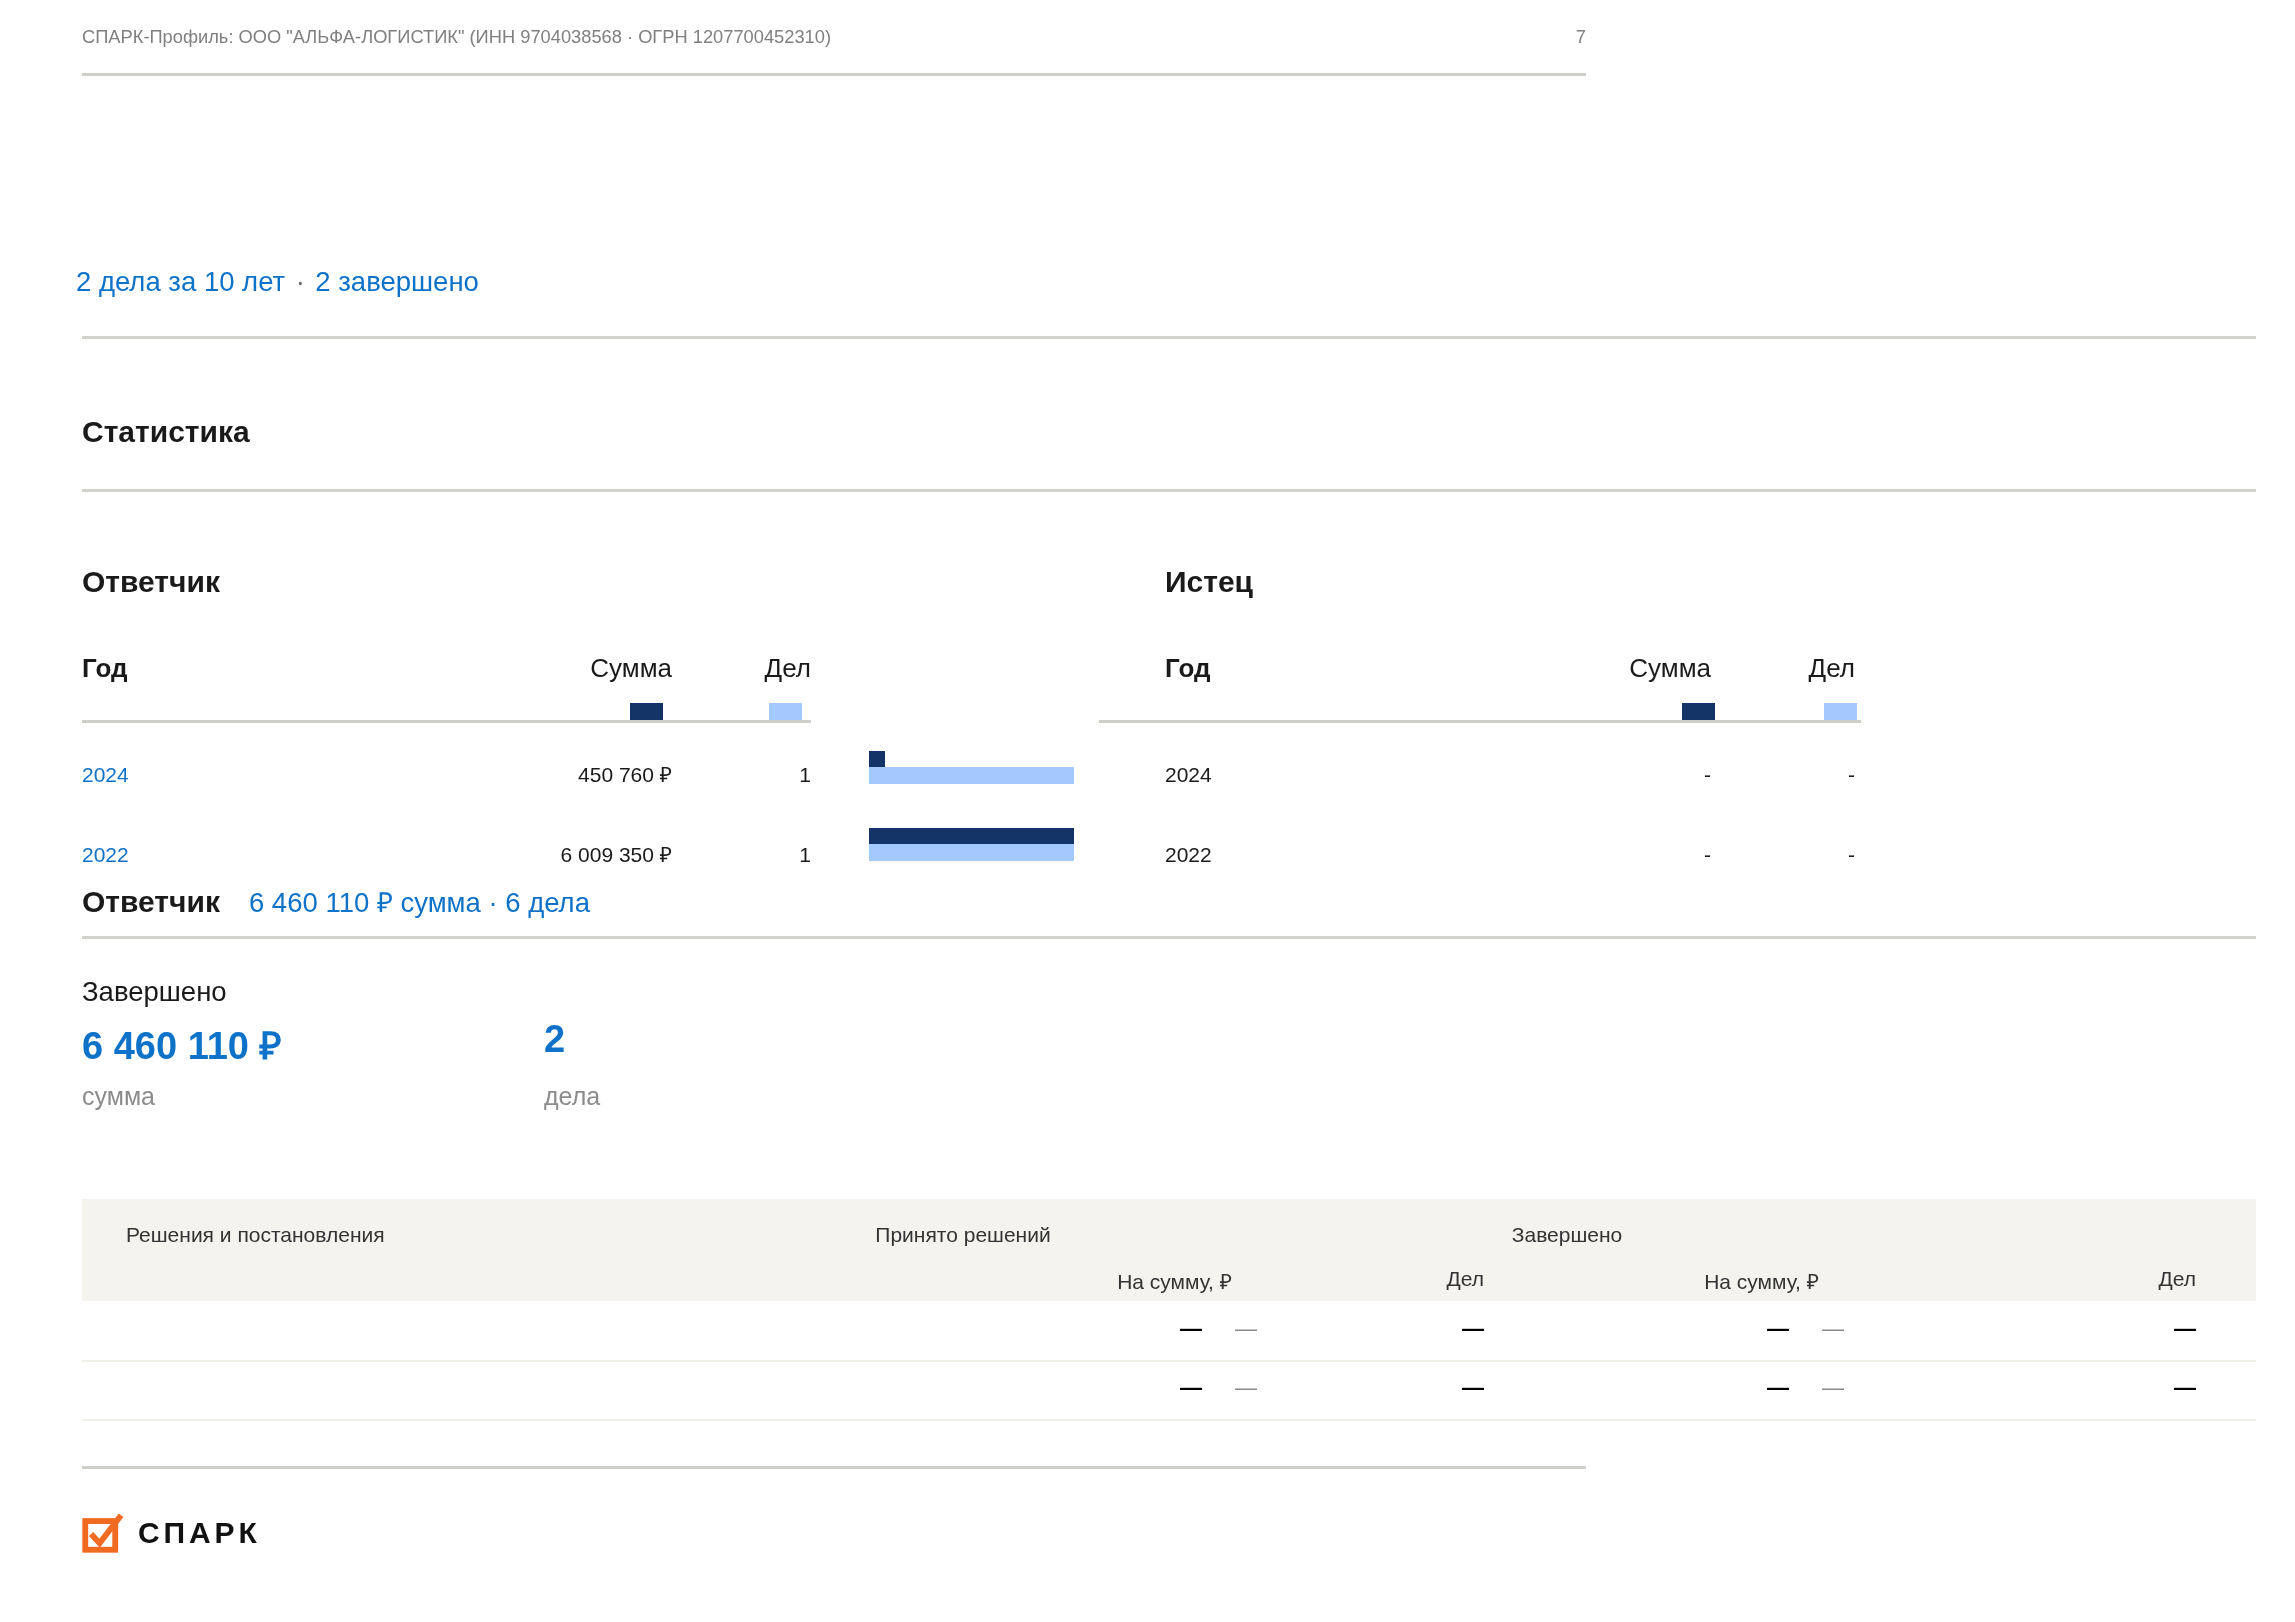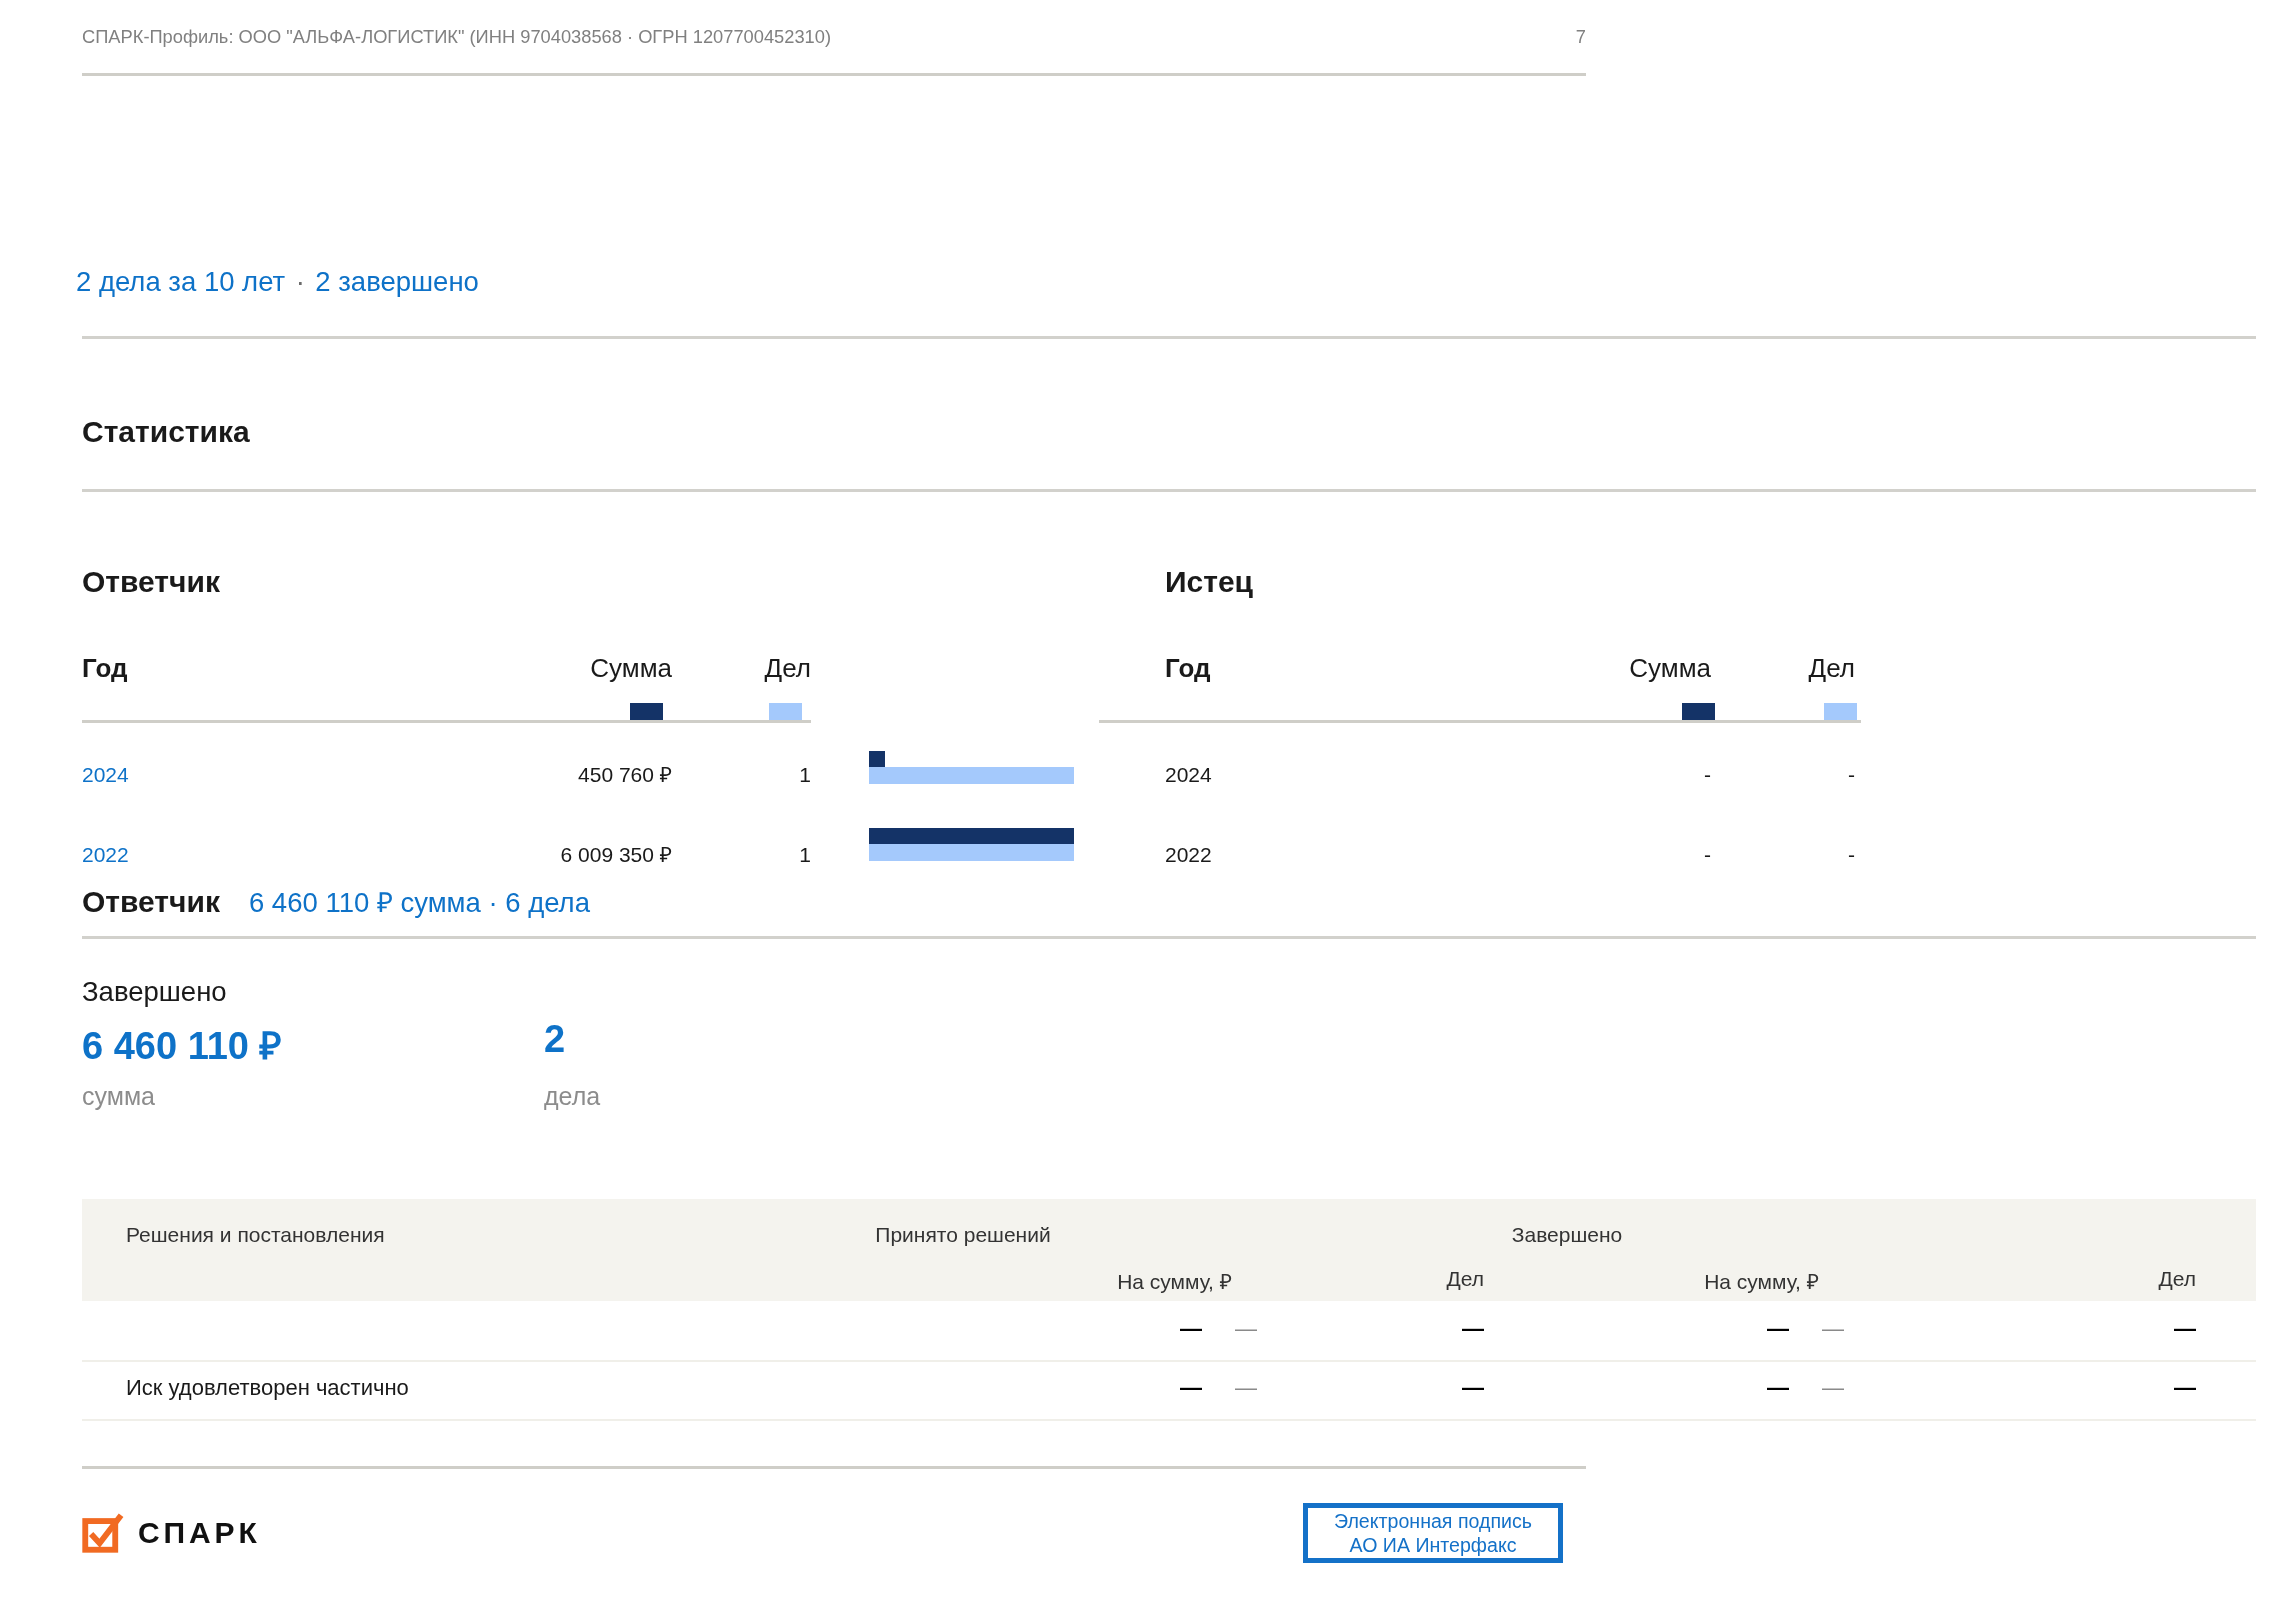--- a/index.html
+++ b/index.html
@@ -169,21 +169,20 @@
       <span class="dash-group" style="right:412px;">
         <span class="dash dash-b">—</span>
         <span class="dash dash-g">—</span>
       </span>
       <span class="dash-group" style="right:60px;">
         <span class="dash dash-b">—</span>
       </span>
     </div>
 
     <div class="dec-row" style="top:161px;">
-      <span class="row-label">Иск удовлетворен частично</span>
       <span class="dash-group" style="right:999px;">
         <span class="dash dash-b">—</span>
         <span class="dash dash-g">—</span>
       </span>
       <span class="dash-group" style="right:772px;">
         <span class="dash dash-b">—</span>
       </span>
       <span class="dash-group" style="right:412px;">
         <span class="dash dash-b">—</span>
         <span class="dash dash-g">—</span>
@@ -197,19 +196,15 @@
   <div class="abs rule rule-foot"></div>
   <div class="abs brand">
     <span>
       <svg width="43" height="43" viewBox="0 0 66 66">
         <rect x="5" y="17" width="46" height="44" fill="none" stroke="#f16a22" stroke-width="9"></rect>
         <polyline points="14,37 27,51 60,8" fill="none" stroke="#f16a22" stroke-width="9" stroke-linecap="butt"></polyline>
       </svg>
     </span>
     <span class="brand-text">СПАРК</span>
   </div>
-  <div class="abs sig-btn">
-    <span>Электронная подпись</span>
-    <span>АО ИА Интерфакс</span>
-  </div>
 
 </div>
 
 
 </body></html>

